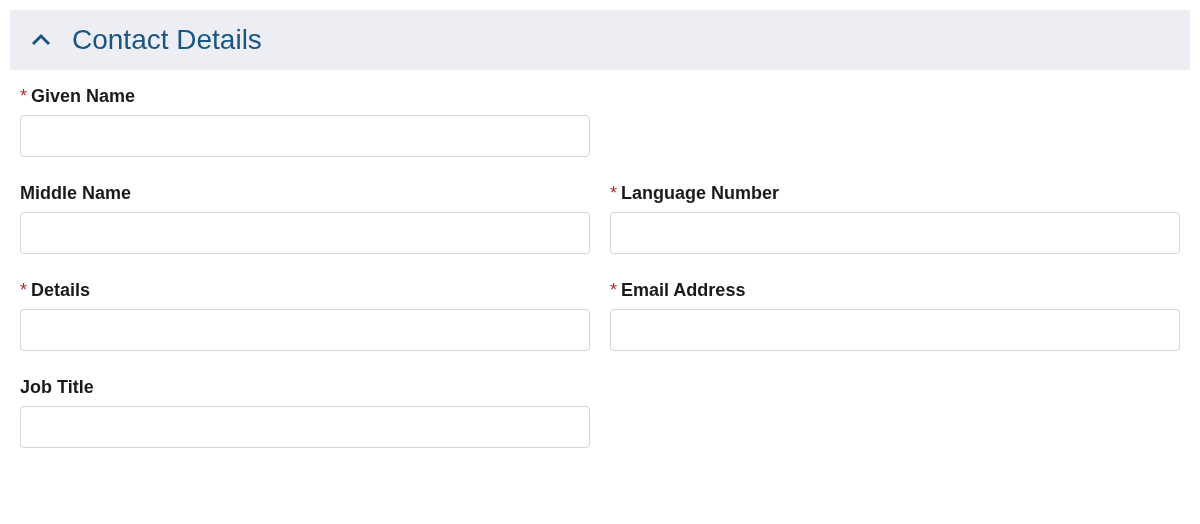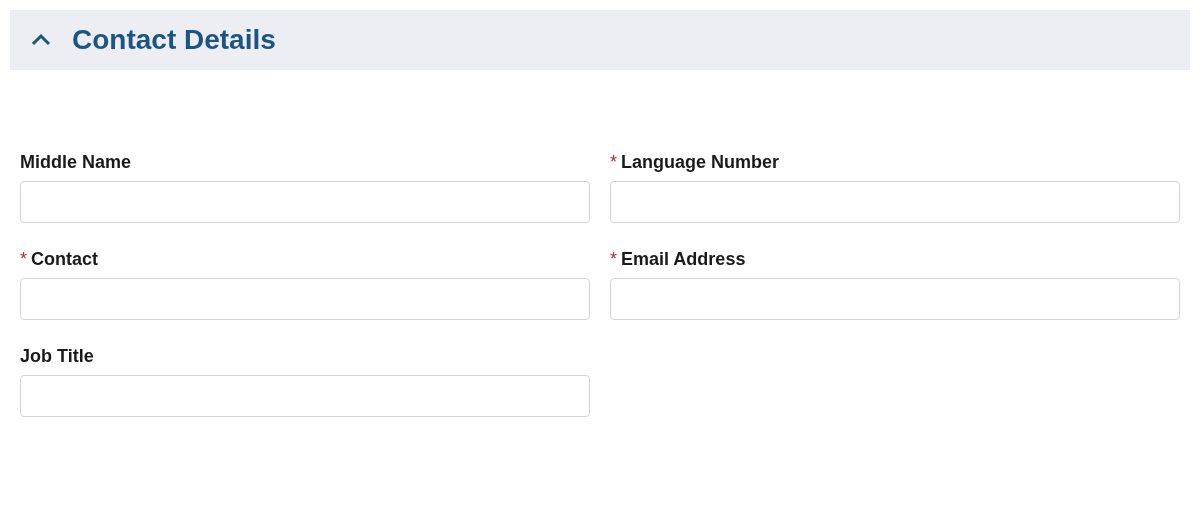--- a/index.html
+++ b/index.html
@@ -29,21 +29,21 @@
       justify-content: center;
     }
     .chevron-up-icon svg {
       stroke: #1a5583;
       stroke-width: 3;
       fill: none;
     }
     .section-title {
       color: #1a5583;
       font-size: 28px;
-      font-weight: 700;
+      font-weight: 400;
     }
     .form-grid {
       display: grid;
       grid-template-columns: 1fr 1fr;
       column-gap: 20px;
       row-gap: 26px;
       padding: 16px 10px 0 10px;
     }
     .form-field {
       display: flex;
@@ -92,59 +92,65 @@
       transform: translateY(-50%);
       pointer-events: none;
     }
     .select-caret svg {
       stroke: #333;
       stroke-width: 2;
       fill: none;
     }
     
     .row1 { grid-row: 1; }
-    .row2 { grid-row: 2; margin-top: 40px; }
+    .row2 { grid-row: 2; }
     .row3 { grid-row: 3; }
     .row4 { grid-row: 4; }
     .colL { grid-column: 1; }
     .colR { grid-column: 2; }
   </style>
 </head>
 <body>
 
 <div class="section-header">
   <span class="chevron-up-icon">
     <svg width="20" height="14" viewBox="0 0 20 14">
         <polyline points="2,11 10,3 18,11"></polyline>
       </svg>
   </span>
   <span class="section-title">Contact Details</span>
 </div>
 
 <div class="form-grid">
 
+  <div class="form-field colL row1">
+    <label class="field-label">
+      <span class="required-mark">*</span><span>Given Name</span>
+    </label>
+    <input type="text" class="text-input" value="" style="">
+  </div>
 
 
   <div class="form-field colL row2">
     <label class="field-label">
       <span>Middle Name</span>
     </label>
     <input type="text" class="text-input" value="" style="">
   </div>
 
   <div class="form-field colR row2">
     <label class="field-label">
       <span class="required-mark">*</span><span>Language Number</span>
     </label>
     <input type="text" class="text-input" value="" style="">
   </div>
 
   <div class="form-field colL row3">
     <label class="field-label">
-      <span class="required-mark">*</span><span>Contact</span>
+      <span class="required-mark">*</span><span>Details</span>
     </label>
     <input type="text" class="text-input" value="" style="">
   </div>
 
   <div class="form-field colR row3">
     <label class="field-label">
       <span class="required-mark">*</span><span>Email Address</span>
     </label>
     <input type="text" class="text-input" value="" style="">
   </div>

